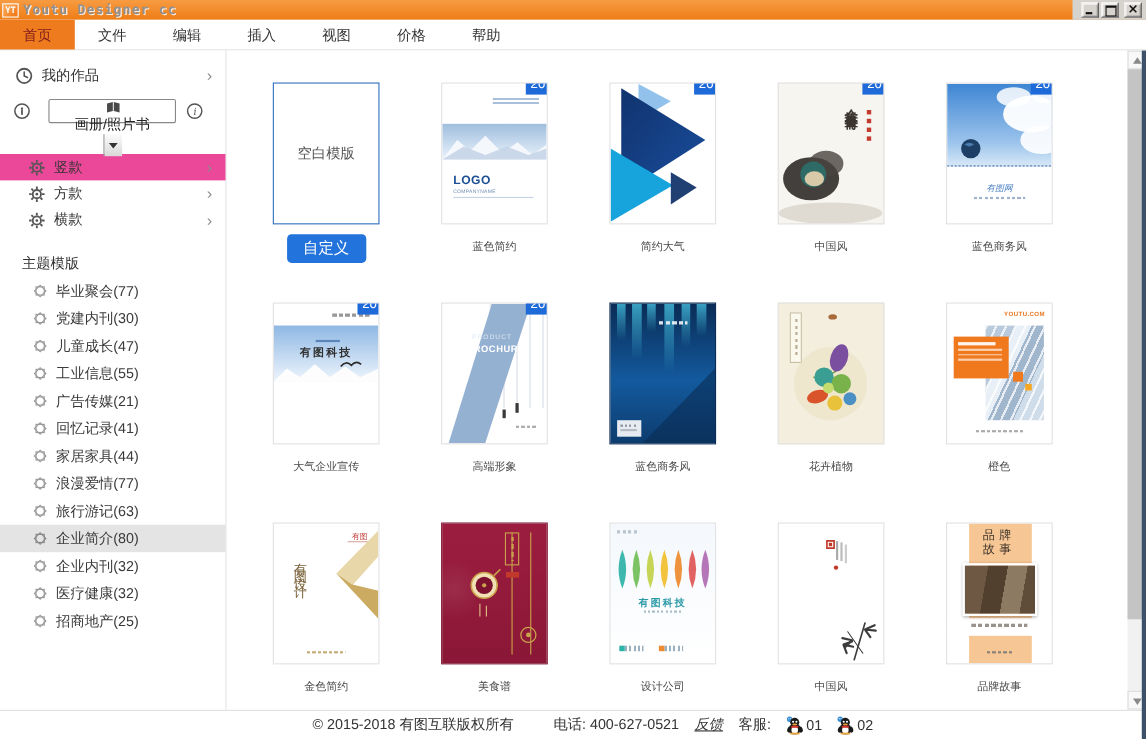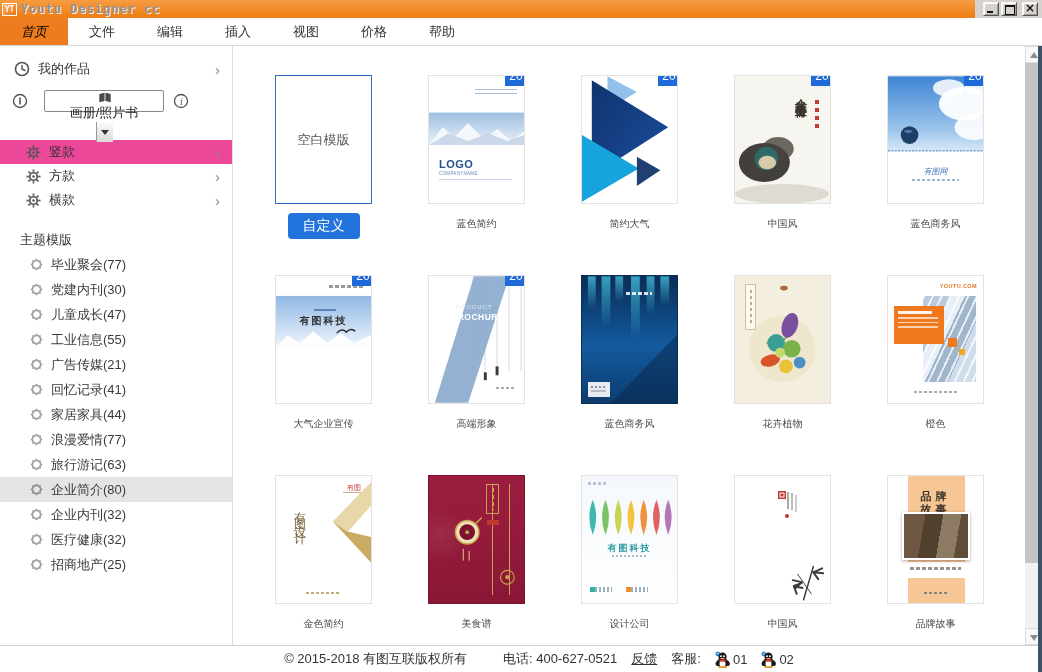--- a/index.html
+++ b/index.html
@@ -18,27 +18,27 @@
   .btn-win { width:16px; height:14px; background:#d6d3ce; position:relative; border:1px solid; border-color:#f7f6f4 #555 #555 #f7f6f4;
     box-shadow:inset 1px 1px 0 #fff, inset -1px -1px 0 #9e9c99; cursor:pointer; }
   .btn-win.close { margin-left:3px; }
   .g-min::after { content:""; position:absolute; left:3px; bottom:2px; width:6px; height:2px; background:#111; }
   .g-max::after { content:""; position:absolute; left:3px; top:2px; width:8px; height:7px; border:1px solid #111; border-top-width:2px; }
   .g-close::after { content:"\00D7"; position:absolute; left:0; right:0; top:-2px; text-align:center; font:bold 12px/14px "DejaVu Sans",sans-serif; color:#111; }
 
   
   .menubar { height:28px; background:#fff; border-bottom:1px solid #d8d8d8; display:flex; align-items:stretch; }
   .menu-item { display:flex; align-items:center; padding:0 21px; font-size:13px; color:#333; cursor:pointer; }
-  .menu-item.active { background:#ee7b1e; color:#000000;font-style:italic; }
+  .menu-item.active { background:#ee7b1e; color:#7f1d1d; }
 
   
   .bodyrow { display:flex; height:599px; position:relative; background:#fff; }
 
   
-  .sidebar { width:233px; flex:none; border-right:1px solid #dcdcdc; padding-top:10px; background:#fff; }
+  .sidebar { width:206px; flex:none; border-right:1px solid #dcdcdc; padding-top:10px; background:#fff; }
   .side-row { display:flex; align-items:center; height:26px; padding:0 12px 0 14px; font-size:13px; color:#333; cursor:pointer; }
   .chev { margin-left:auto; color:#8c8c8c; font-size:15px; line-height:1; }
   .chev::after { content:"\203A"; }
   .icon16 { width:16px; height:16px; margin-right:8px; flex:none; }
   .cat-row { display:flex; align-items:center; height:30px; padding:0 12px; margin:4px 0 8px; }
   .select { width:120px; height:22px; border:1px solid #888; border-radius:2px; display:flex; align-items:center; background:#fff; margin:0 9px 0 8px; cursor:pointer;flex-direction:column; }
   .select .albico { width:14px; height:13px; margin:0 4px 0 5px; flex:none; }
   .sel-val { font-size:13px; color:#222; flex:1; white-space:nowrap; }
   .sel-btn { width:17px; height:20px; border-left:1px solid #999; background:linear-gradient(#fbfbfb,#d9d9d9); display:flex; align-items:center; justify-content:center; flex:none; }
   .sel-btn::after { content:""; border:4px solid transparent; border-top:5px solid #333; margin-top:5px; }
@@ -66,21 +66,21 @@
   .scrollbar { width:17px; flex:none; background:#f1f1f1; position:relative; }
   .sb-up,.sb-down { position:absolute; left:0; width:17px; height:17px; background:#f8f8f8; border:1px solid #dcdcdc; cursor:pointer; }
   .sb-up { top:0; } .sb-down { bottom:0; }
   .sb-up::after { content:""; position:absolute; left:4px; top:5px; border:4px solid transparent; border-bottom:6px solid #8a8a8a; border-top:none; }
   .sb-down::after { content:""; position:absolute; left:4px; top:6px; border:4px solid transparent; border-top:6px solid #8a8a8a; border-bottom:none; }
   .sb-thumb { position:absolute; top:17px; left:0; width:17px; height:500px; background:#c4c4c4; cursor:pointer; }
 
   
   .footer { height:27px; border-top:1px solid #cfcfcf; background:#fff; display:flex; align-items:center; justify-content:center; gap:14px; font-size:13px; color:#333;padding-left:36px; }
   .footer .copyright { margin-right:22px; }
-  .feedback { text-decoration:underline; color:#333; cursor:pointer; }
+  .feedback { text-decoration:underline; color:#333; cursor:pointer;font-style:italic; }
   .qq { display:flex; align-items:center; gap:3px; cursor:pointer; }
   .navy-strip { position:absolute; right:0; top:46px; bottom:0; width:4px; background:#3d5168; z-index:9; }
 
   
   .fillsvg { position:absolute; inset:0; width:100%; height:100%; }
   .dashline { background:repeating-linear-gradient(90deg,#aaa 0 3px,transparent 3px 5px); }
 
   
   .a1-l { position:absolute; top:13px; right:7px; width:42px; height:7px; background:repeating-linear-gradient(#a9c0dd 0 1.5px,transparent 1.5px 4px); }
   .a1-logo { position:absolute; top:82px; left:10px; font-size:11px; font-weight:bold; color:#1d4f93; letter-spacing:.5px; }
@@ -155,21 +155,21 @@
 
   
   .a13-g { position:absolute; top:16px; left:52px; width:1.5px; height:17px; background:#aaa; box-shadow:4px 1px 0 #bbb,8px 3px 0 #ccc; }
   .a13-stamp { position:absolute; top:15px; left:43px; width:8px; height:8px; background:#c0392b; box-shadow:inset 0 0 0 1.5px #c0392b, inset 0 0 0 2.5px #fff; }
   .a13-dot { position:absolute; top:38px; left:50px; width:4px; height:4px; background:#c0392b; border-radius:50%; }
 
   
   .a14-band { position:absolute; left:20px; width:57px; top:0; bottom:0; background:#f6c795; }
   .a14-gap { position:absolute; left:0; right:0; top:86px; height:16px; background:#fff; }
   .a14-cap { position:absolute; top:91px; left:22px; right:22px; height:3px; background:repeating-linear-gradient(90deg,#9a938c 0 4px,transparent 4px 6px); }
-  .a14-title { position:absolute; top:14px; width:100%; text-align:center; font-size:11px; font-weight:bold; color:#3c3228; font-family:"DejaVu Serif",serif; letter-spacing:4px; line-height:13px; }
+  .a14-title { position:absolute; top:4px; width:100%; text-align:center; font-size:11px; font-weight:normal; color:#3c3228; font-family:"DejaVu Serif",serif; letter-spacing:4px; line-height:13px; }
   .a14-title span { display:block; }
   .a14-photo { position:absolute; top:36px; left:14px; width:68px; height:48px; border:2px solid #fff; box-shadow:0 1px 3px rgba(0,0,0,.35);
     background:linear-gradient(100deg,#6e5844 0 30%,#52402f 30% 55%,#8d7a63 55% 80%,#5f4c39 80%); }
   .a14-bt { position:absolute; bottom:9px; left:36px; right:36px; height:2px; background:repeating-linear-gradient(90deg,#8a8178 0 3px,transparent 3px 5px); }
 </style>
 </head>
 <body>
 
 <div class="window">
 

